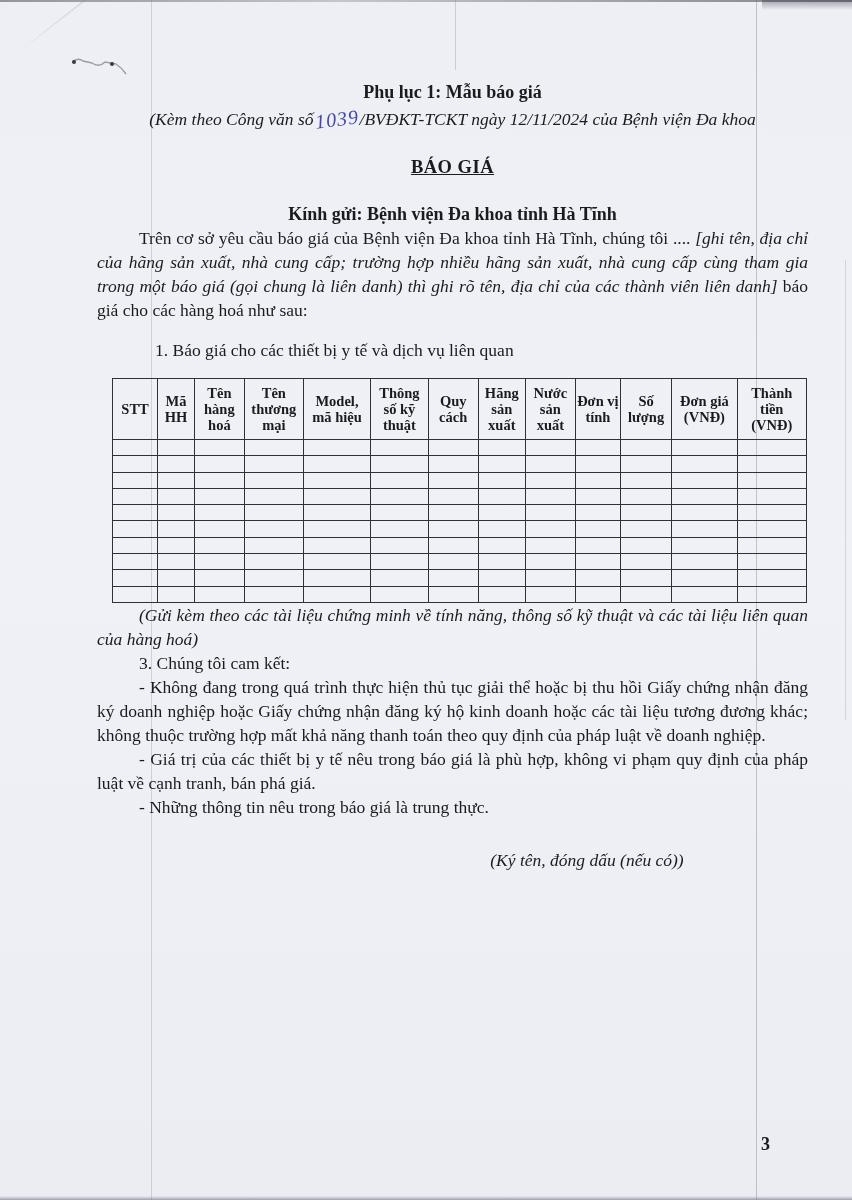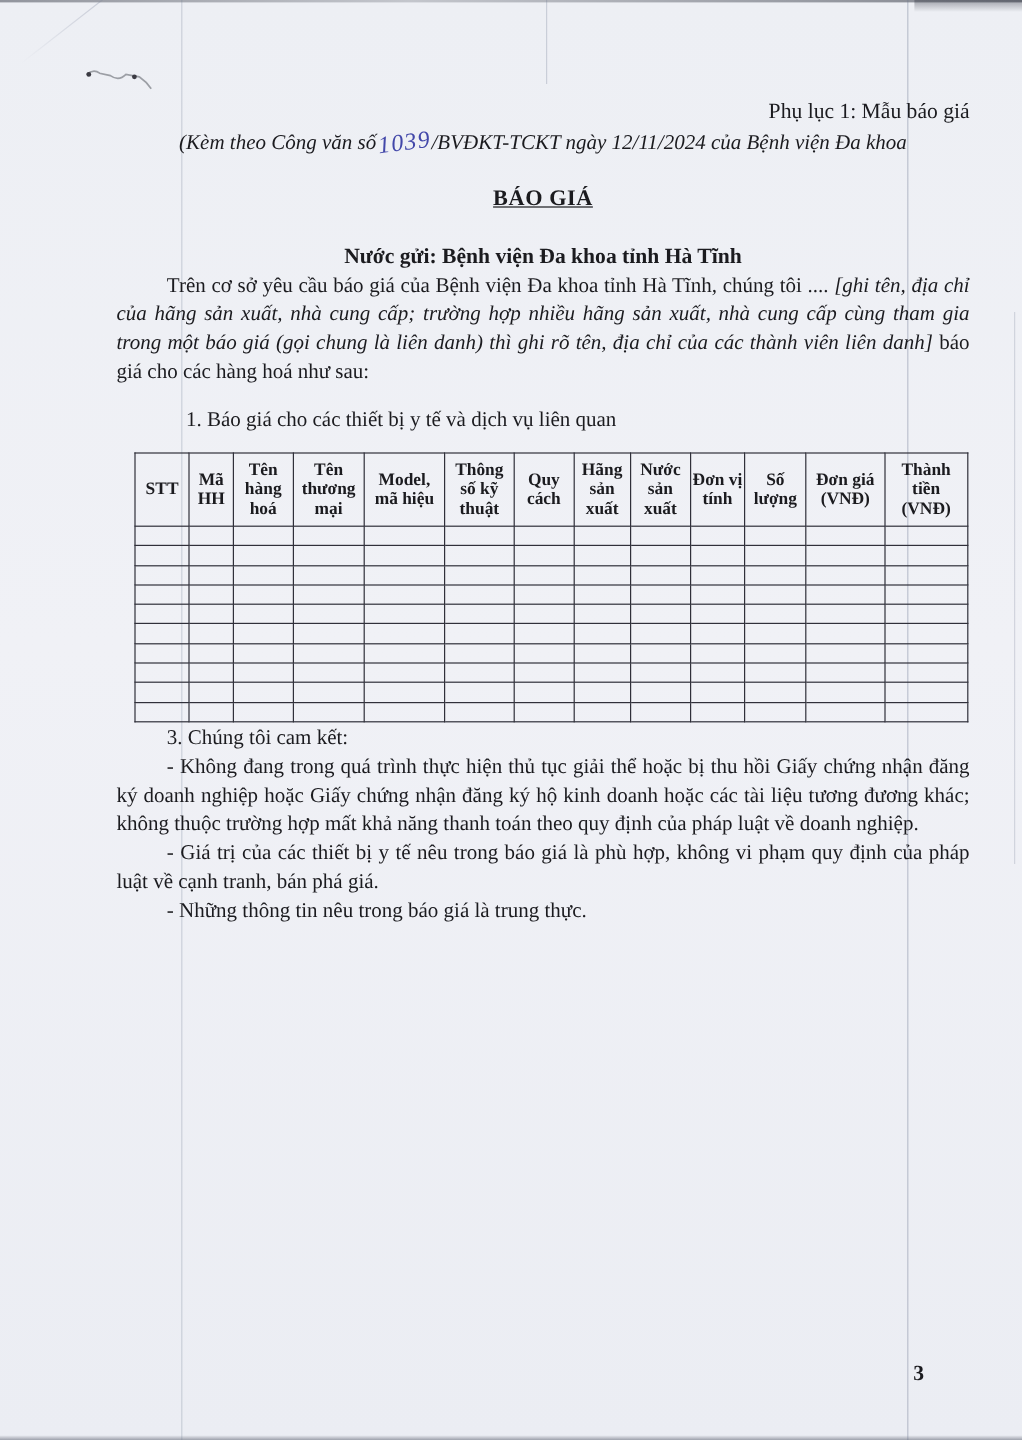--- a/index.html
+++ b/index.html
@@ -33,21 +33,21 @@
     transform:rotate(-38deg);transform-origin:left center;}
   .scribble{position:absolute;left:68px;top:46px;}
 
   .content{
     position:absolute;top:0;left:0;
     box-sizing:border-box;
     width:852px;padding:80px 44px 0 97px;
     font-size:17.5px;line-height:24px;
   }
   .italic{font-style:italic;}
-  .appendix-title{font-size:18px;font-weight:normal;text-align:right;margin:0 0 2px 0;}
+  .appendix-title{font-size:18px;font-weight:bold;text-align:center;margin:0 0 2px 0;}
   .subtitle-line{font-style:italic;text-align:center;white-space:nowrap;}
   .handwritten{
     color:#4247a9;font-style:italic;font-size:20px;
     display:inline-block;transform:rotate(-7deg);
     letter-spacing:1px;margin:0 1px;position:relative;top:1px;
   }
   .doc-title{font-size:18.5px;font-weight:bold;text-align:center;letter-spacing:.5px;margin:24px 0 0 0;text-decoration:underline;}
   .salutation{font-size:18px;font-weight:bold;text-align:center;margin:23px 0 0 0;}
   p.body-par{margin:0;text-align:justify;text-indent:42px;}
   .intro{margin-top:15px;}
@@ -96,21 +96,21 @@
   </svg>
 
   <div class="content">
 
     <div class="appendix-title">Phụ lục 1: Mẫu báo giá</div>
 
     <div class="subtitle-line"><span>(Kèm theo Công văn số</span><span class="handwritten">1039</span><span>/BVĐKT-TCKT ngày 12/11/2024 của Bệnh viện Đa khoa</span></div>
 
     <div class="doc-title">BÁO GIÁ</div>
 
-    <div class="salutation">Nước gửi: Bệnh viện Đa khoa tỉnh Hà Tĩnh</div>
+    <div class="salutation">Kính gửi: Bệnh viện Đa khoa tỉnh Hà Tĩnh</div>
 
     <p class="body-par intro"><span>Trên cơ sở yêu cầu báo giá của Bệnh viện Đa khoa tỉnh Hà Tĩnh, chúng tôi .... </span><span class="italic">[ghi tên, địa chỉ của hãng sản xuất, nhà cung cấp; trường hợp nhiều hãng sản xuất, nhà cung cấp cùng tham gia trong một báo giá (gọi chung là liên danh) thì ghi rõ tên, địa chỉ của các thành viên liên danh]</span><span> báo giá cho các hàng hoá như sau:</span></p>
 
     <p class="section-heading">1. Báo giá cho các thiết bị y tế và dịch vụ liên quan</p>
 
     <table class="quote">
       <colgroup>
           <col style="width: 6.5%;">
           <col style="width: 5.3%;">
           <col style="width: 7.2%;">
@@ -289,26 +289,28 @@
             <td></td>
             <td></td>
             <td></td>
             <td></td>
             <td></td>
             <td></td>
           </tr>
         </tbody>
     </table>
 
+    <p class="body-par italic after-table">(Gửi kèm theo các tài liệu chứng minh về tính năng, thông số kỹ thuật và các tài liệu liên quan của hàng hoá)</p>
 
 
     <p class="body-par">3. Chúng tôi cam kết:</p>
 
     <p class="body-par">- Không đang trong quá trình thực hiện thủ tục giải thể hoặc bị thu hồi Giấy chứng nhận đăng ký doanh nghiệp hoặc Giấy chứng nhận đăng ký hộ kinh doanh hoặc các tài liệu tương đương khác; không thuộc trường hợp mất khả năng thanh toán theo quy định của pháp luật về doanh nghiệp.</p>
     <p class="body-par">- Giá trị của các thiết bị y tế nêu trong báo giá là phù hợp, không vi phạm quy định của pháp luật về cạnh tranh, bán phá giá.</p>
     <p class="body-par">- Những thông tin nêu trong báo giá là trung thực.</p>
 
     <div class="sig-block">
+      <div class="italic">(Ký tên, đóng dấu (nếu có))</div>
     </div>
   </div>
 
   <div class="page-number">3</div>
 </div>
 
 </body></html>

